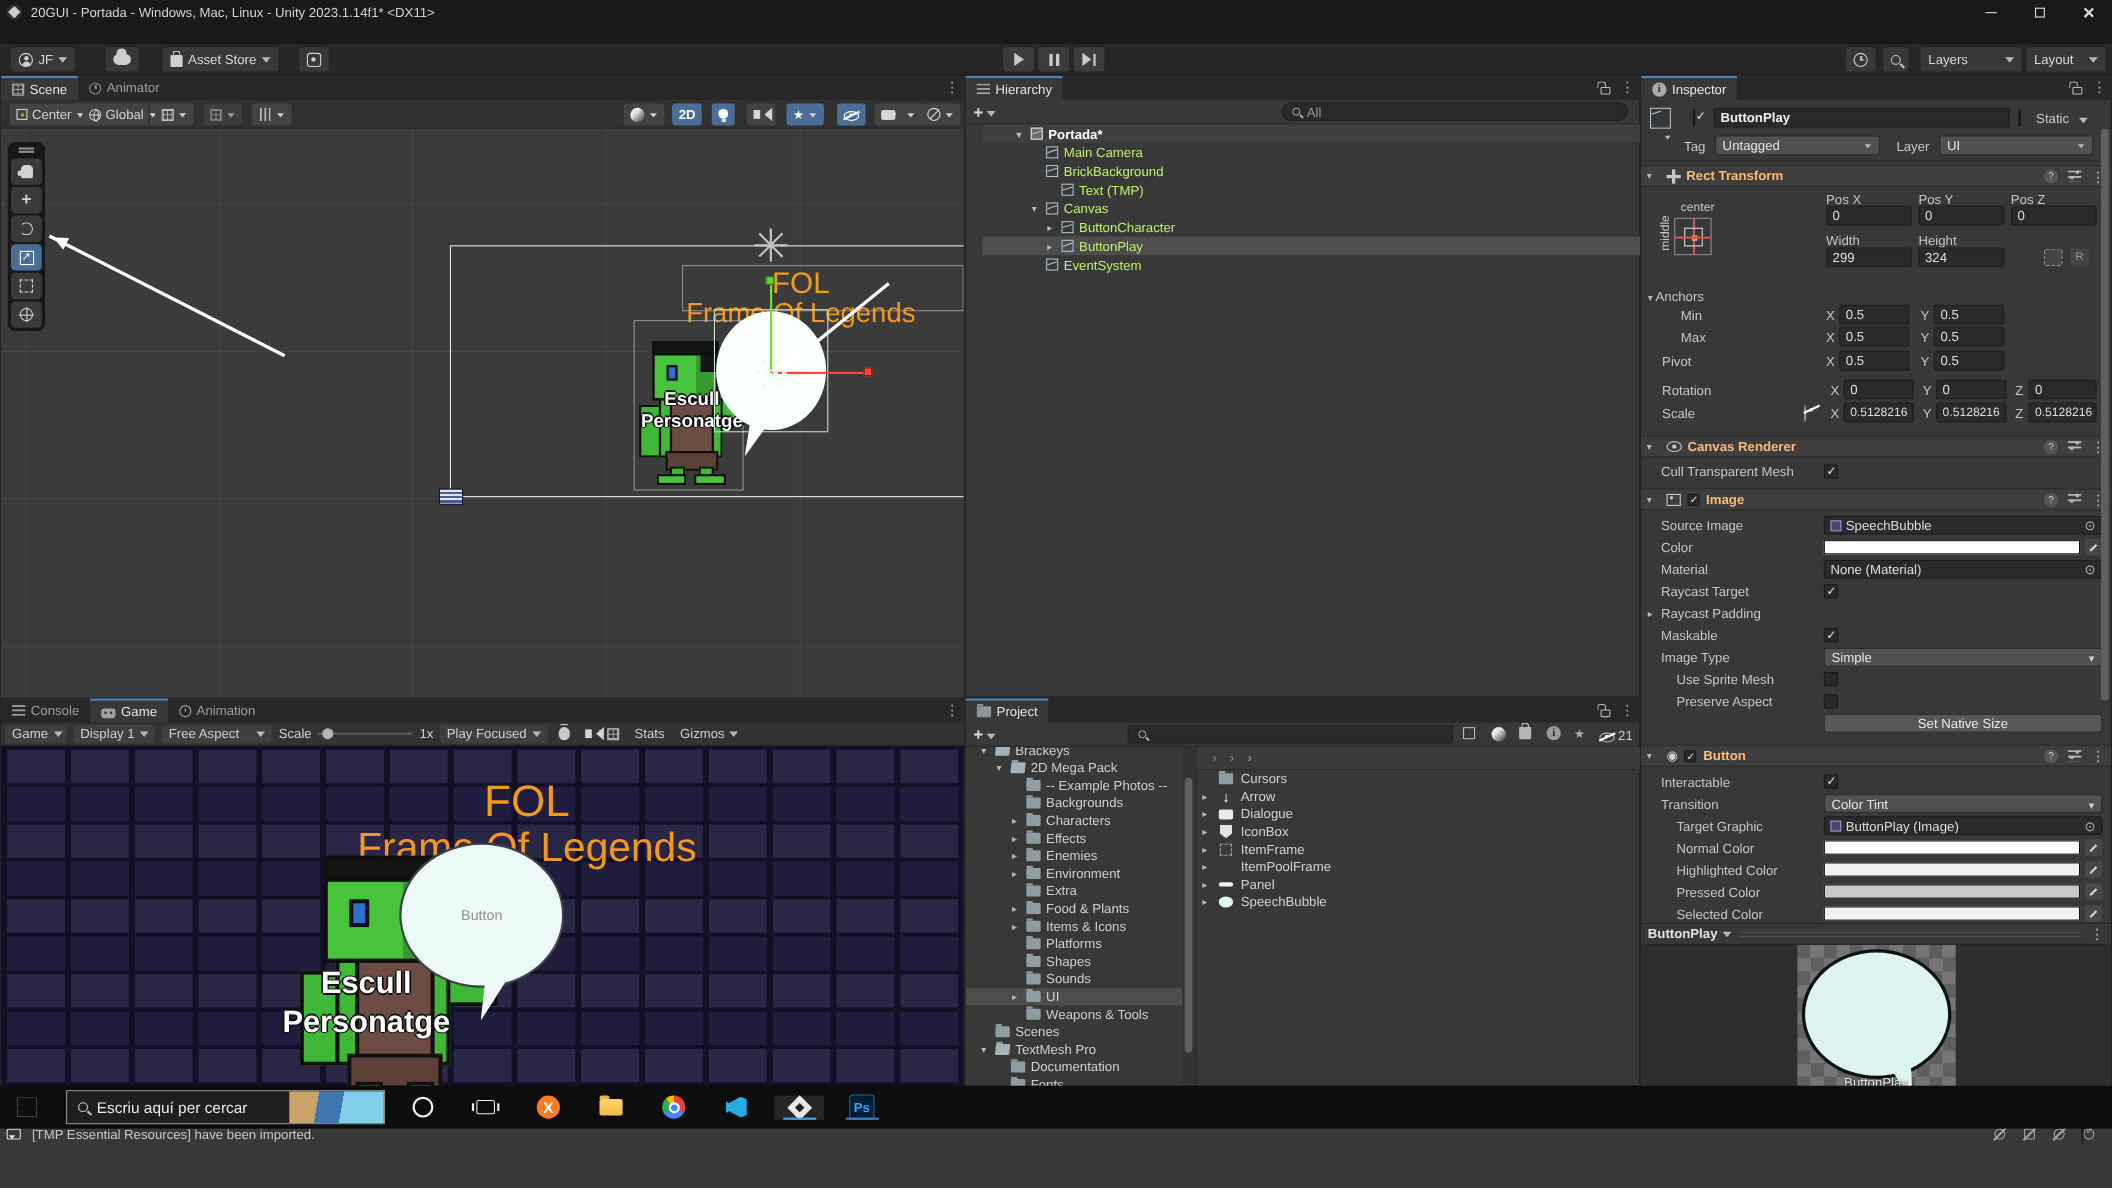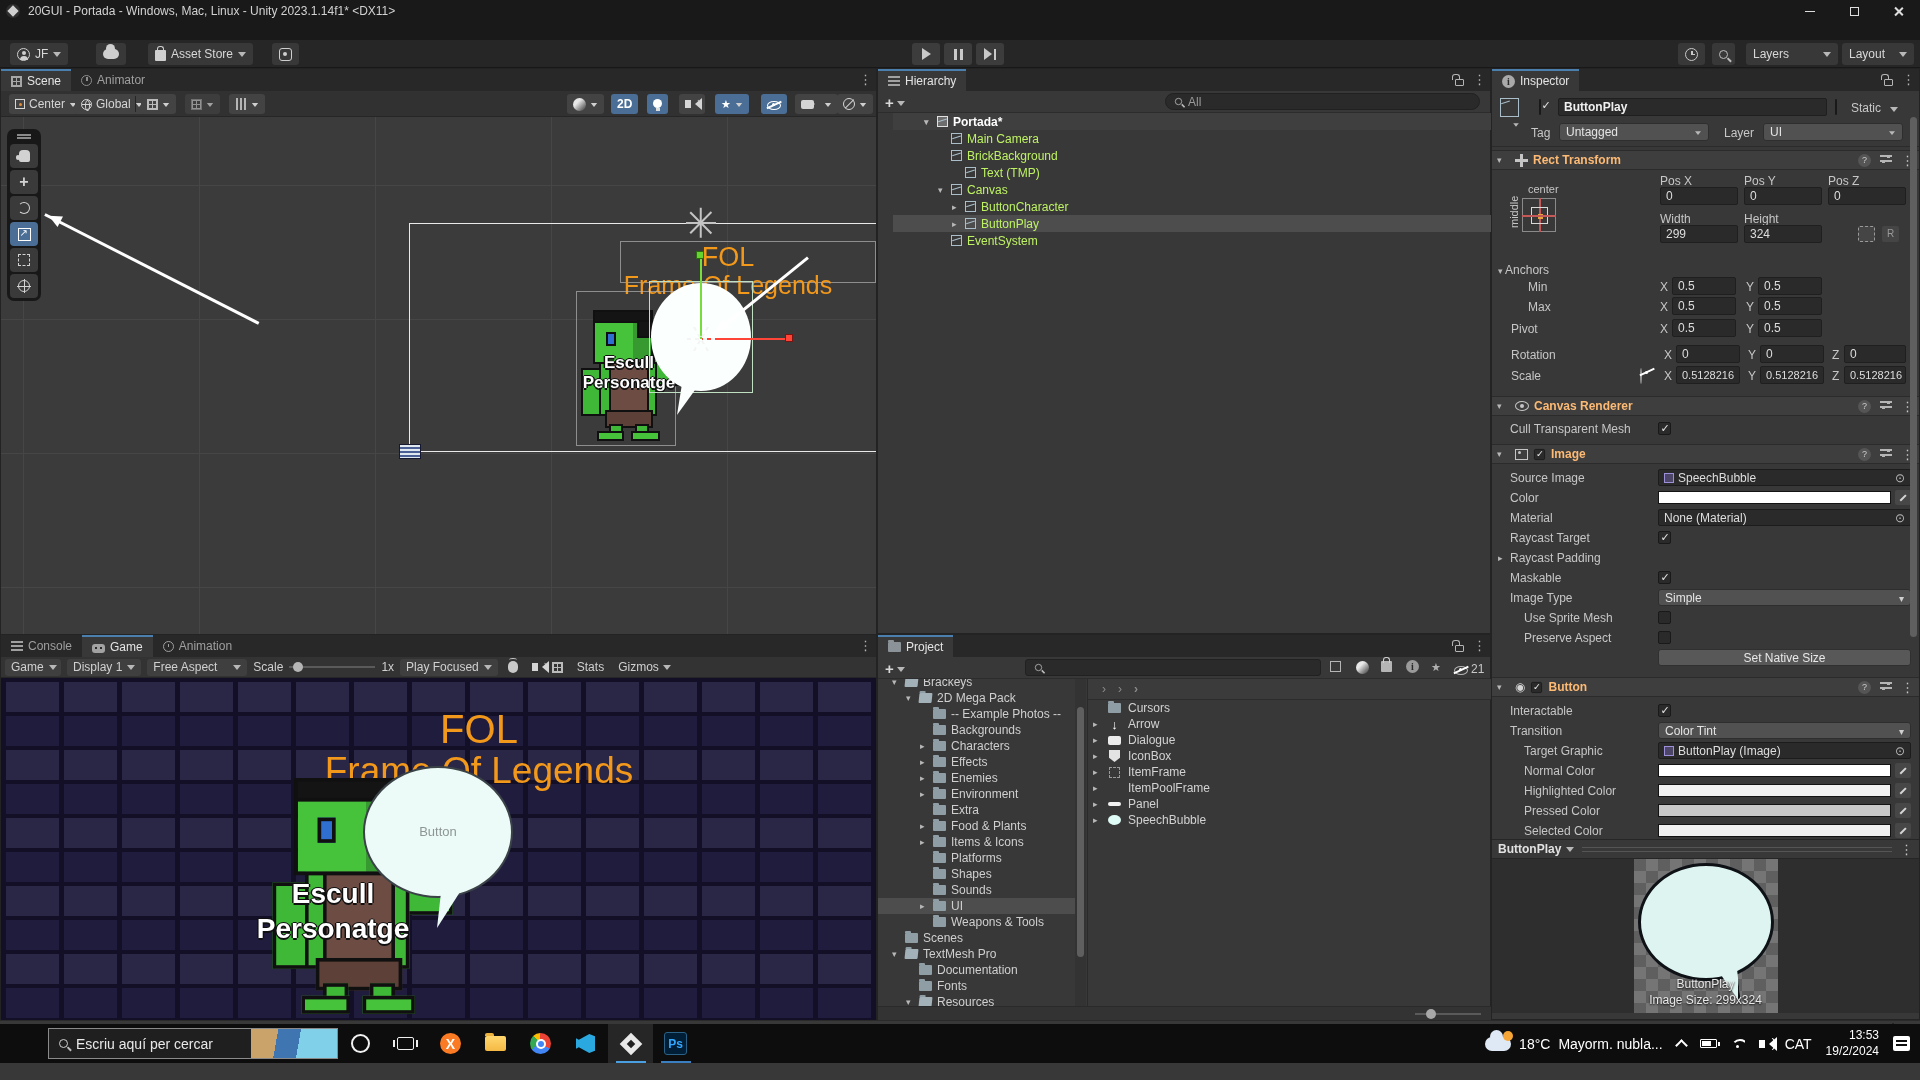--- a/index.html
+++ b/index.html
@@ -265,29 +265,29 @@
 
   
   .statusbar{left:0;top:1020px;width:1920px;height:21px;background:#383838;border-top:1px solid #2a2a2a;display:flex;align-items:center;padding:0 6px;color:#c9c9c9;}
   .i-chat{width:13px;height:10px;border:1.5px solid #e0e0e0;border-radius:2px;position:relative;}
   .i-chat::after{content:"";position:absolute;left:1px;bottom:-4px;border:3px solid transparent;border-top:4px solid #e0e0e0;}
   .stright{margin-left:auto;display:flex;gap:13px;align-items:center;margin-right:8px;}
   .stic{width:14px;height:14px;position:relative;opacity:.75;}
   .stic .base{position:absolute;left:2px;top:2px;width:10px;height:10px;border:1.5px solid #c9c9c9;border-radius:50%;}
   .stic .slash{position:absolute;left:-1px;top:6px;width:16px;height:1.6px;background:#c9c9c9;transform:rotate(-45deg);}
   .stic .chk::before{content:"✓";position:absolute;left:3px;top:-1px;font-size:9px;color:#c9c9c9;}
-  .taskbar{left:0;top:1024px;width:1920px;height:39px;background:#0d0d0d;display:flex;align-items:center;}
+  .taskbar{left:0;top:987px;width:1920px;height:39px;background:#0d0d0d;display:flex;align-items:center;gap:12px;}
   .startbtn{width:48px;height:39px;display:flex;align-items:center;justify-content:center;}
   .winlogo{width:17px;height:17px;background:
      linear-gradient(#0d0d0d,#0d0d0d) ,#fff;position:relative;}
   .winlogo::before{content:"";position:absolute;left:8px;top:0;width:1.5px;height:17px;background:#0d0d0d;}
   .winlogo::after{content:"";position:absolute;top:8px;left:0;height:1.5px;width:17px;background:#0d0d0d;}
   .tsearch{width:290px;height:31px;background:#1f1f1f;border:1px solid #8a8a8a;display:flex;align-items:center;gap:8px;padding:0 10px;color:#e8e8e8;font-size:14px;position:relative;overflow:hidden;}
   .tsearch .deco{position:absolute;right:0;top:0;width:86px;height:100%;background:linear-gradient(100deg,#caa36b 30%,#3f75b0 30% 55%,#7fd0e8 55%);}
-  .tico{width:45px;height:39px;display:flex;align-items:center;justify-content:center;position:relative;}
+  .tico{width:45px;height:22px;display:flex;align-items:center;justify-content:center;position:relative;}
   .i-ringO{width:19px;height:19px;border:2.5px solid #f2f2f2;border-radius:50%;}
   .i-taskview{width:17px;height:13px;border:1.5px solid #eee;border-radius:2px;position:relative;}
   .i-taskview::before{content:"";position:absolute;left:-5px;top:2px;width:2px;height:7px;background:#eee;}
   .i-taskview::after{content:"";position:absolute;right:-5px;top:2px;width:2px;height:7px;background:#eee;}
   .i-xampp{width:21px;height:21px;border-radius:50%;background:#fb7a24;color:#fff;font-weight:bold;display:flex;align-items:center;justify-content:center;font-size:14px;}
   .i-xampp::before{content:"X";}
   .i-winfolder{width:21px;height:15px;background:linear-gradient(#ffd76e,#f5b945);border-radius:2px;position:relative;}
   .i-winfolder::before{content:"";position:absolute;left:0;top:-3px;width:9px;height:3px;background:#eeb33f;border-radius:2px 2px 0 0;}
   .i-chrome{width:21px;height:21px;border-radius:50%;background:conic-gradient(#ea4335 0 33%,#4285f4 33% 66%,#34a853 66% 88%,#fbbc05 88%);position:relative;}
   .i-chrome::before{content:"";position:absolute;left:5.5px;top:5.5px;width:10px;height:10px;border-radius:50%;background:#fff;}
@@ -1397,32 +1397,15 @@
         <span class="i-vscode"></span>
       </span>
     <span class="tico active-app">
         <span class="i-unityt"></span>
         <span class="runline"></span>
       </span>
     <span class="tico">
         <span class="i-ps">Ps</span>
         <span class="runline" style="background:#3a7fc2;"></span>
       </span>
-    <div class="tray">
-      <span style="display:flex;align-items:center;gap:8px;">
-        <span class="i-wcloud"></span>
-        <span>18°C</span>
-        <span>Mayorm. nubla...</span>
-      </span>
-      <span class="i-chev"></span>
-      <span class="i-batt"></span>
-      <span class="i-wifi"></span>
-      <span class="i-vol"></span>
-      <span>CAT</span>
-      <span class="clockblk">
-        <div>13:53</div>
-        <div>19/2/2024</div>
-      </span>
-      <span class="i-notif"></span>
-    </div>
   </div>
 
 </div>
 
 </body></html>

